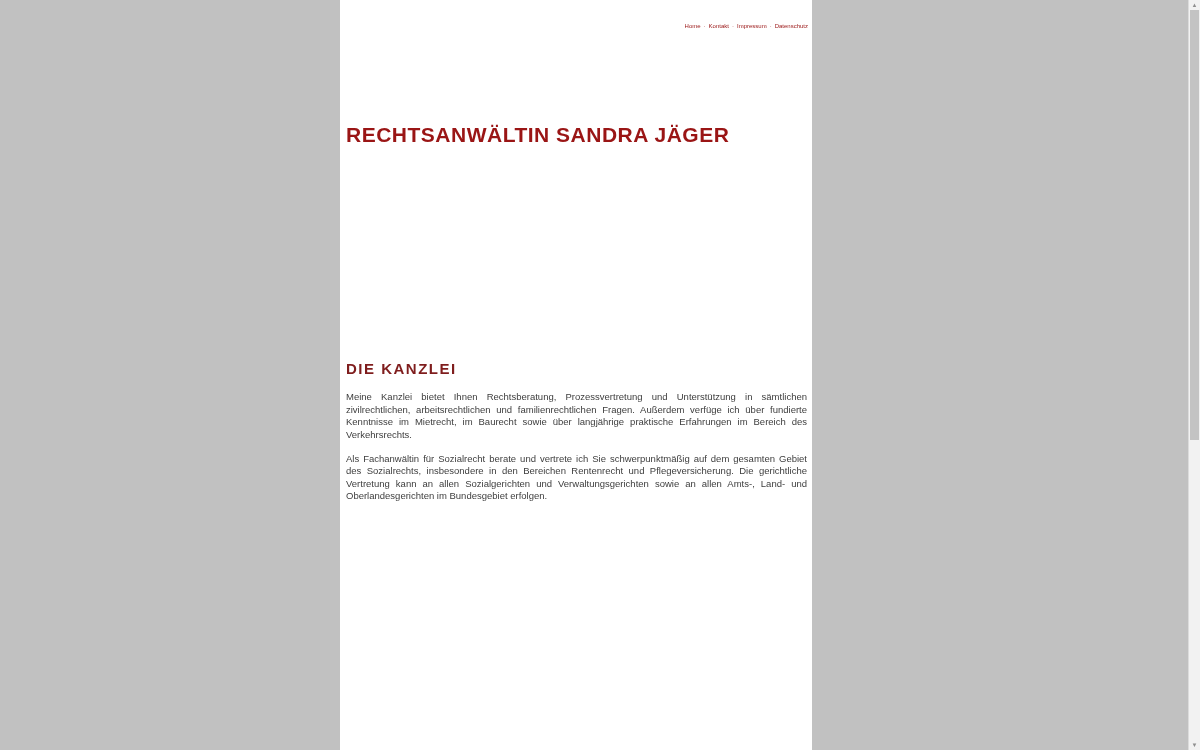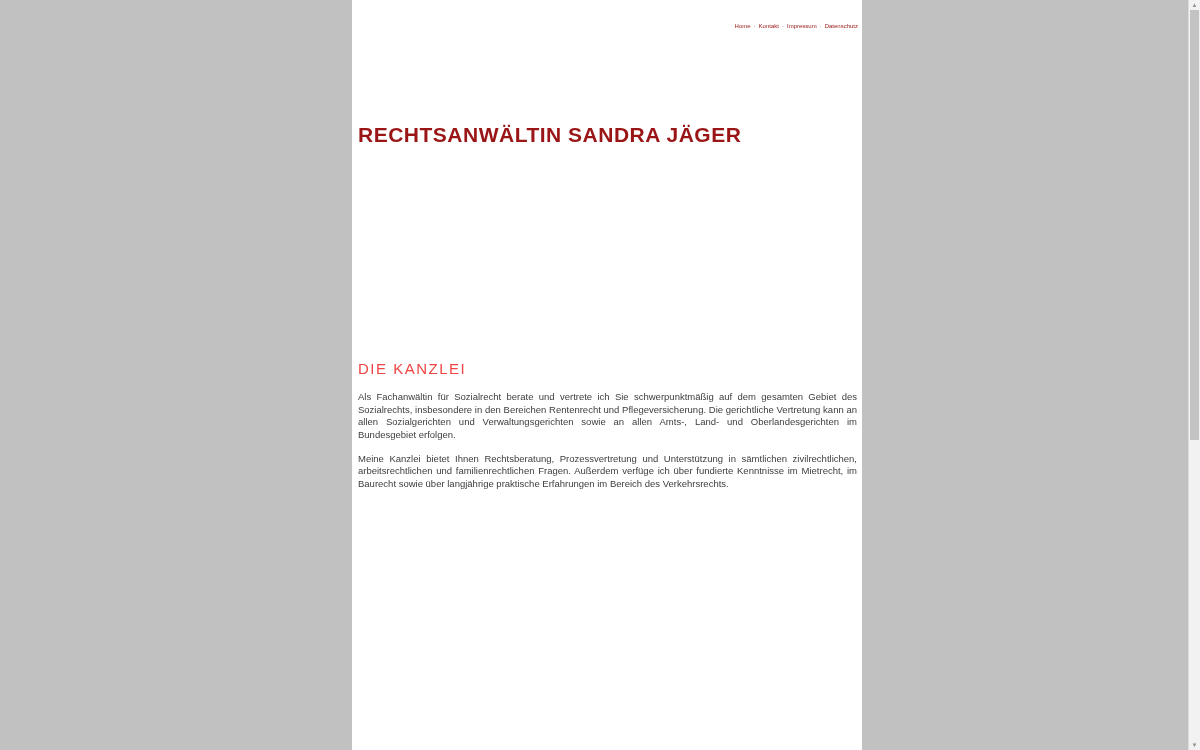--- a/index.html
+++ b/index.html
@@ -7,23 +7,23 @@
   body {
     width: 1200px;
     height: 750px;
     background: #c1c1c1;
     overflow: hidden;
     position: relative;
     font-family: "Liberation Sans", sans-serif;
   }
   .page {
     position: absolute;
-    left: 352px;
+    left: 340px;
     top: 0;
-    width: 510px;
+    width: 472px;
     height: 750px;
     background: #ffffff;
   }
   .top-nav {
     position: absolute;
     top: 22px;
     right: 4px;
     font-size: 6px;
     line-height: 8px;
     white-space: nowrap;
@@ -52,24 +52,24 @@
   }
   .content {
     position: absolute;
     top: 360px;
     left: 6px;
     right: 5px;
   }
   .section-title {
     margin: 0 0 13px 0;
     font-size: 15px;
-    font-weight: normal;
+    font-weight: bold;
     letter-spacing: 1.5px;
     line-height: 1.2;
-    color: #ef4444;
+    color: #7f1d1d;
   }
   .content p {
     margin: 0 0 11.5px 0;
     font-size: 9.5px;
     line-height: 12.5px;
     color: #3d3d3d;
     text-align: justify;
   }
   
   .scrollbar {
@@ -110,22 +110,22 @@
 <div class="page">
 
   <nav class="top-nav">
     <a>Home</a><span class="sep">·</span><a>Kontakt</a><span class="sep">·</span><a>Impressum</a><span class="sep">·</span><a>Datenschutz</a>
   </nav>
 
   <h1 class="site-title">RECHTSANWÄLTIN SANDRA JÄGER</h1>
 
   <div class="content">
     <h2 class="section-title">DIE KANZLEI</h2>
+    <p>Meine Kanzlei bietet Ihnen Rechtsberatung, Prozessvertretung und Unterstützung in sämtlichen zivilrechtlichen, arbeitsrechtlichen und familienrechtlichen Fragen. Außerdem verfüge ich über fundierte Kenntnisse im Mietrecht, im Baurecht sowie über langjährige praktische Erfahrungen im Bereich des Verkehrsrechts.</p>
     <p>Als Fachanwältin für Sozialrecht berate und vertrete ich Sie schwerpunktmäßig auf dem gesamten Gebiet des Sozialrechts, insbesondere in den Bereichen Rentenrecht und Pflegeversicherung. Die gerichtliche Vertretung kann an allen Sozialgerichten und Verwaltungsgerichten sowie an allen Amts-, Land- und Oberlandesgerichten im Bundesgebiet erfolgen.</p>
-    <p>Meine Kanzlei bietet Ihnen Rechtsberatung, Prozessvertretung und Unterstützung in sämtlichen zivilrechtlichen, arbeitsrechtlichen und familienrechtlichen Fragen. Außerdem verfüge ich über fundierte Kenntnisse im Mietrecht, im Baurecht sowie über langjährige praktische Erfahrungen im Bereich des Verkehrsrechts.</p>
   </div>
 
 </div>
 
 <div class="scrollbar">
   <div class="scroll-arrow up">▲</div>
   <div class="scroll-thumb"></div>
   <div class="scroll-arrow down">▼</div>
 </div>
 

